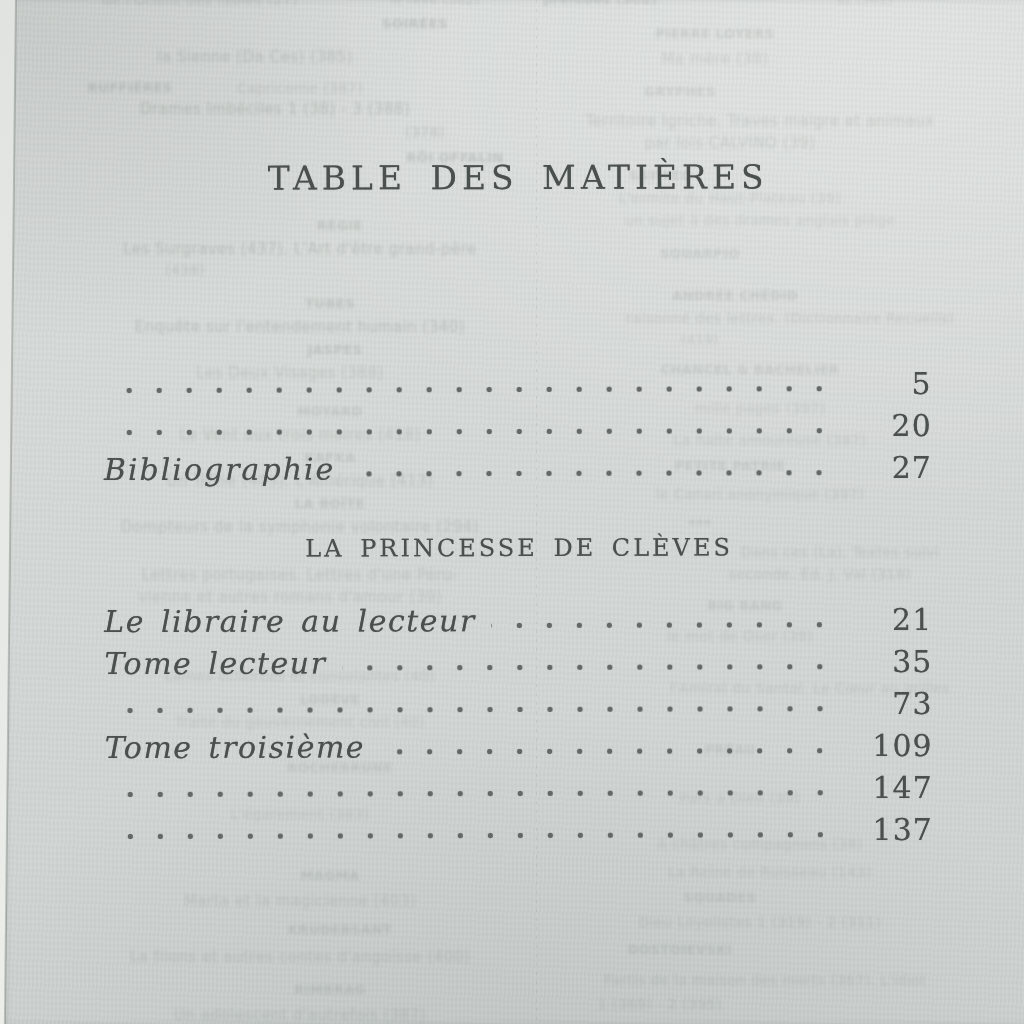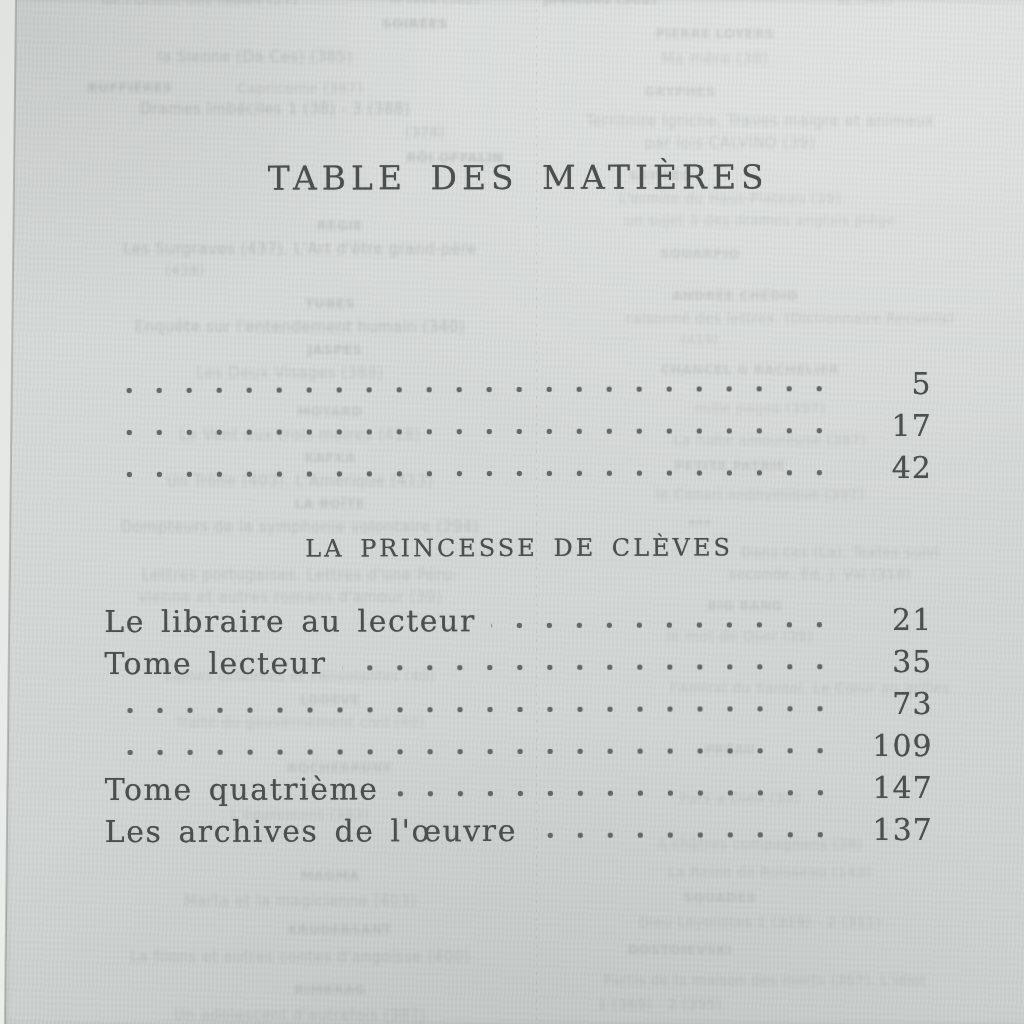--- a/index.html
+++ b/index.html
@@ -52,21 +52,21 @@
   }
   h2.section-heading{
     margin:0;position:absolute;top:534px;left:0;right:0;
     text-align:center;font-weight:normal;
     font-size:24px;letter-spacing:3px;word-spacing:5px;line-height:1.2;
   }
   .toc{position:absolute;left:90px;right:92px;}
   #front-matter{top:360px;}
   #section-entries{top:596px;}
   .toc-row{display:flex;align-items:flex-end;height:42px;}
-  .toc-label{font-size:30px;line-height:1.12;letter-spacing:1.5px;word-spacing:5px;white-space:nowrap;}
+  .toc-label{font-size:30px;line-height:1.12;letter-spacing:1.5px;word-spacing:5px;white-space:nowrap;font-style:italic;}
   #front-matter .toc-label{font-style:italic;letter-spacing:2px;}
   .leader{
     flex:1;height:7px;align-self:flex-end;margin:0 22px 9px 16px;
     background-image:radial-gradient(circle at 3.5px 3.5px, rgba(80,86,84,0.85) 2.3px, rgba(80,86,84,0) 3.1px);
     background-size:30px 7px;background-repeat:repeat-x;background-position:right bottom;
   }
   .pagenum{
     min-width:64px;text-align:right;font-size:30px;line-height:1.12;
     font-feature-settings:"onum" 1;letter-spacing:1px;
   }
@@ -154,25 +154,26 @@
   <div class="content">
     <h1 class="title ink">TABLE DES MATIÈRES</h1>
 
     <div class="toc" id="front-matter">
         <div class="toc-row">
           <div class="leader"></div>
           <span class="pagenum ink">5</span>
         </div>
         <div class="toc-row">
           <div class="leader"></div>
-          <span class="pagenum ink">17</span>
-        </div>
-        <div class="toc-row">
-          <div class="leader"></div>
-          <span class="pagenum ink">42</span>
+          <span class="pagenum ink">20</span>
+        </div>
+        <div class="toc-row">
+          <span class="toc-label ink">Bibliographie</span>
+          <div class="leader"></div>
+          <span class="pagenum ink">27</span>
         </div>
       </div>
 
     <h2 class="section-heading ink">LA PRINCESSE DE CLÈVES</h2>
 
     <div class="toc" id="section-entries">
         <div class="toc-row">
           <span class="toc-label ink">Le libraire au lecteur</span>
           <div class="leader"></div>
           <span class="pagenum ink">21</span>
@@ -180,30 +181,29 @@
         <div class="toc-row">
           <span class="toc-label ink">Tome lecteur</span>
           <div class="leader"></div>
           <span class="pagenum ink">35</span>
         </div>
         <div class="toc-row">
           <div class="leader"></div>
           <span class="pagenum ink">73</span>
         </div>
         <div class="toc-row">
+          <span class="toc-label ink">Tome troisième</span>
           <div class="leader"></div>
           <span class="pagenum ink">109</span>
         </div>
         <div class="toc-row">
-          <span class="toc-label ink">Tome quatrième</span>
           <div class="leader"></div>
           <span class="pagenum ink">147</span>
         </div>
         <div class="toc-row">
-          <span class="toc-label ink">Les archives de l'œuvre</span>
           <div class="leader"></div>
           <span class="pagenum ink">137</span>
         </div>
       </div>
   </div>
 </div>
 
 <div class="page-edge-line"></div>
 
 </body></html>

